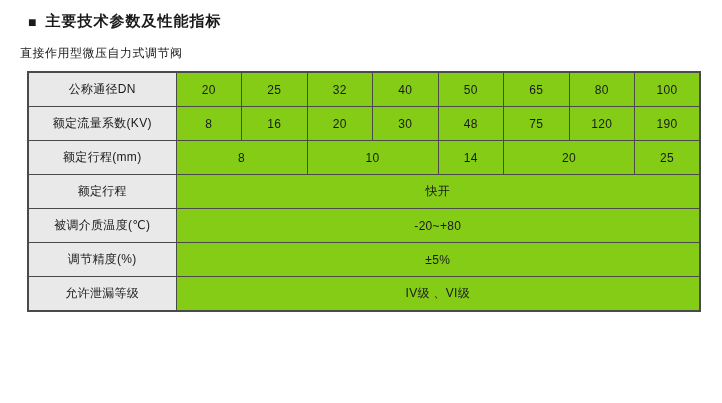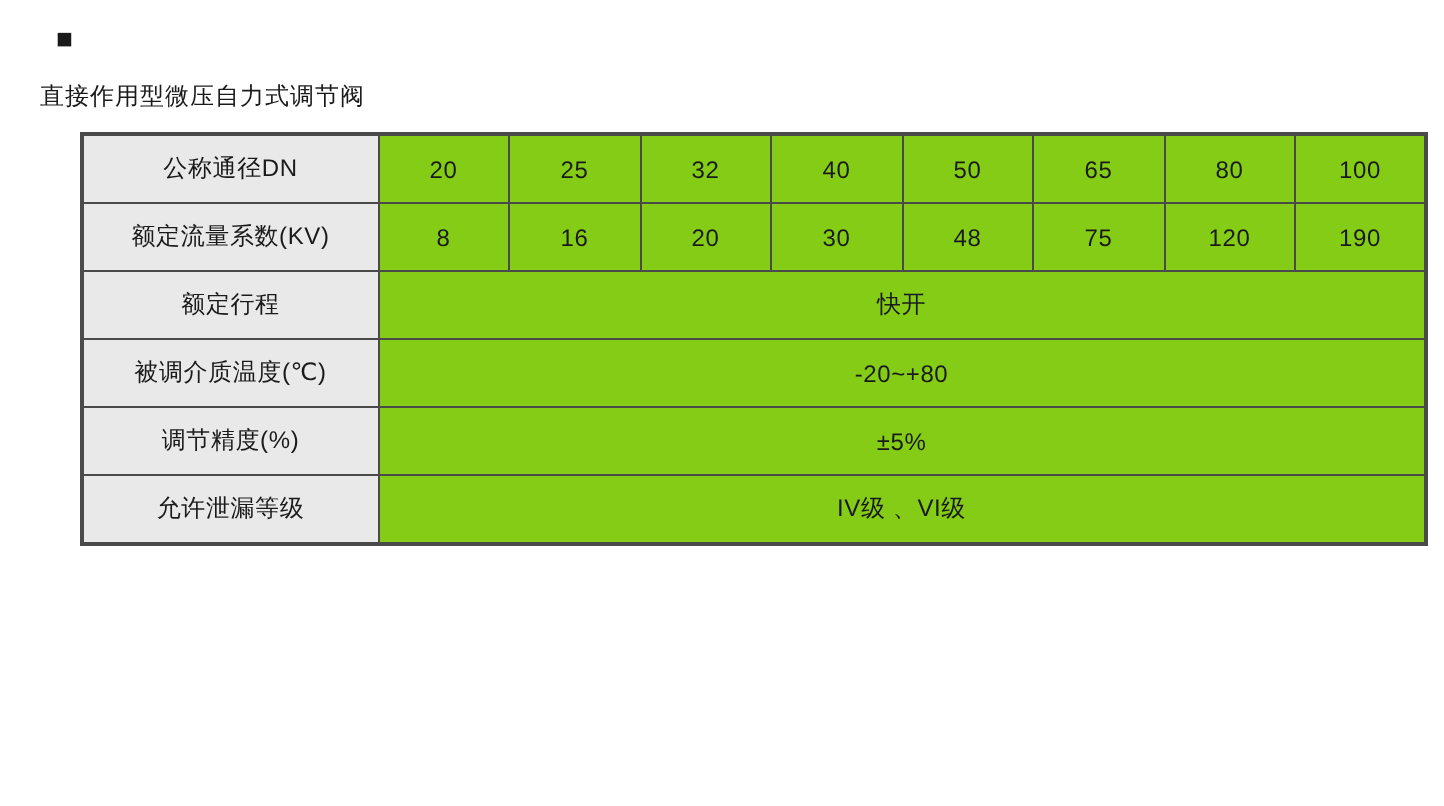--- a/index.html
+++ b/index.html
@@ -31,21 +31,21 @@
     line-height: 1;
   }
   .subtitle {
     margin: 0 16px 9px 20px;
     font-size: 12px;
     letter-spacing: 0.5px;
   }
   table.spec {
     border-collapse: collapse;
     table-layout: fixed;
-    margin-left: 40px;
+    margin-left: 27px;
     width: 672px;
     border: 2px solid #4a4a4a;
   }
   table.spec td {
     border: 1px solid #4a4a4a;
     height: 33px;
     text-align: center;
     vertical-align: middle;
     font-size: 12px;
     padding: 0 2px;
@@ -58,20 +58,21 @@
     background: #84cc16;
   }
 </style>
 </head>
 <body>
 
 <div class="page">
 
   <div class="section-header">
     <span class="bullet">■</span>
+    <span>主要技术参数及性能指标</span>
   </div>
 
   <div class="subtitle">直接作用型微压自力式调节阀</div>
 
   <table class="spec">
     <colgroup>
       <col style="width:148px">
       <col style="width:65.5px">
         <col style="width:65.5px">
         <col style="width:65.5px">
@@ -100,20 +101,28 @@
       <td class="val">8</td>
       <td class="val">16</td>
       <td class="val">20</td>
       <td class="val">30</td>
       <td class="val">48</td>
       <td class="val">75</td>
       <td class="val">120</td>
       <td class="val">190</td>
     </tr>
 
+    <tr>
+      <td class="rowlabel">额定行程(mm)</td>
+      <td class="val" colspan="2">8</td>
+      <td class="val" colspan="2">10</td>
+      <td class="val">14</td>
+      <td class="val" colspan="2">20</td>
+      <td class="val">25</td>
+    </tr>
 
     <tr>
       <td class="rowlabel">额定行程</td>
       <td class="val" colspan="8">快开</td>
     </tr>
 
 
 
     <tr>
       <td class="rowlabel">被调介质温度(℃)</td>

